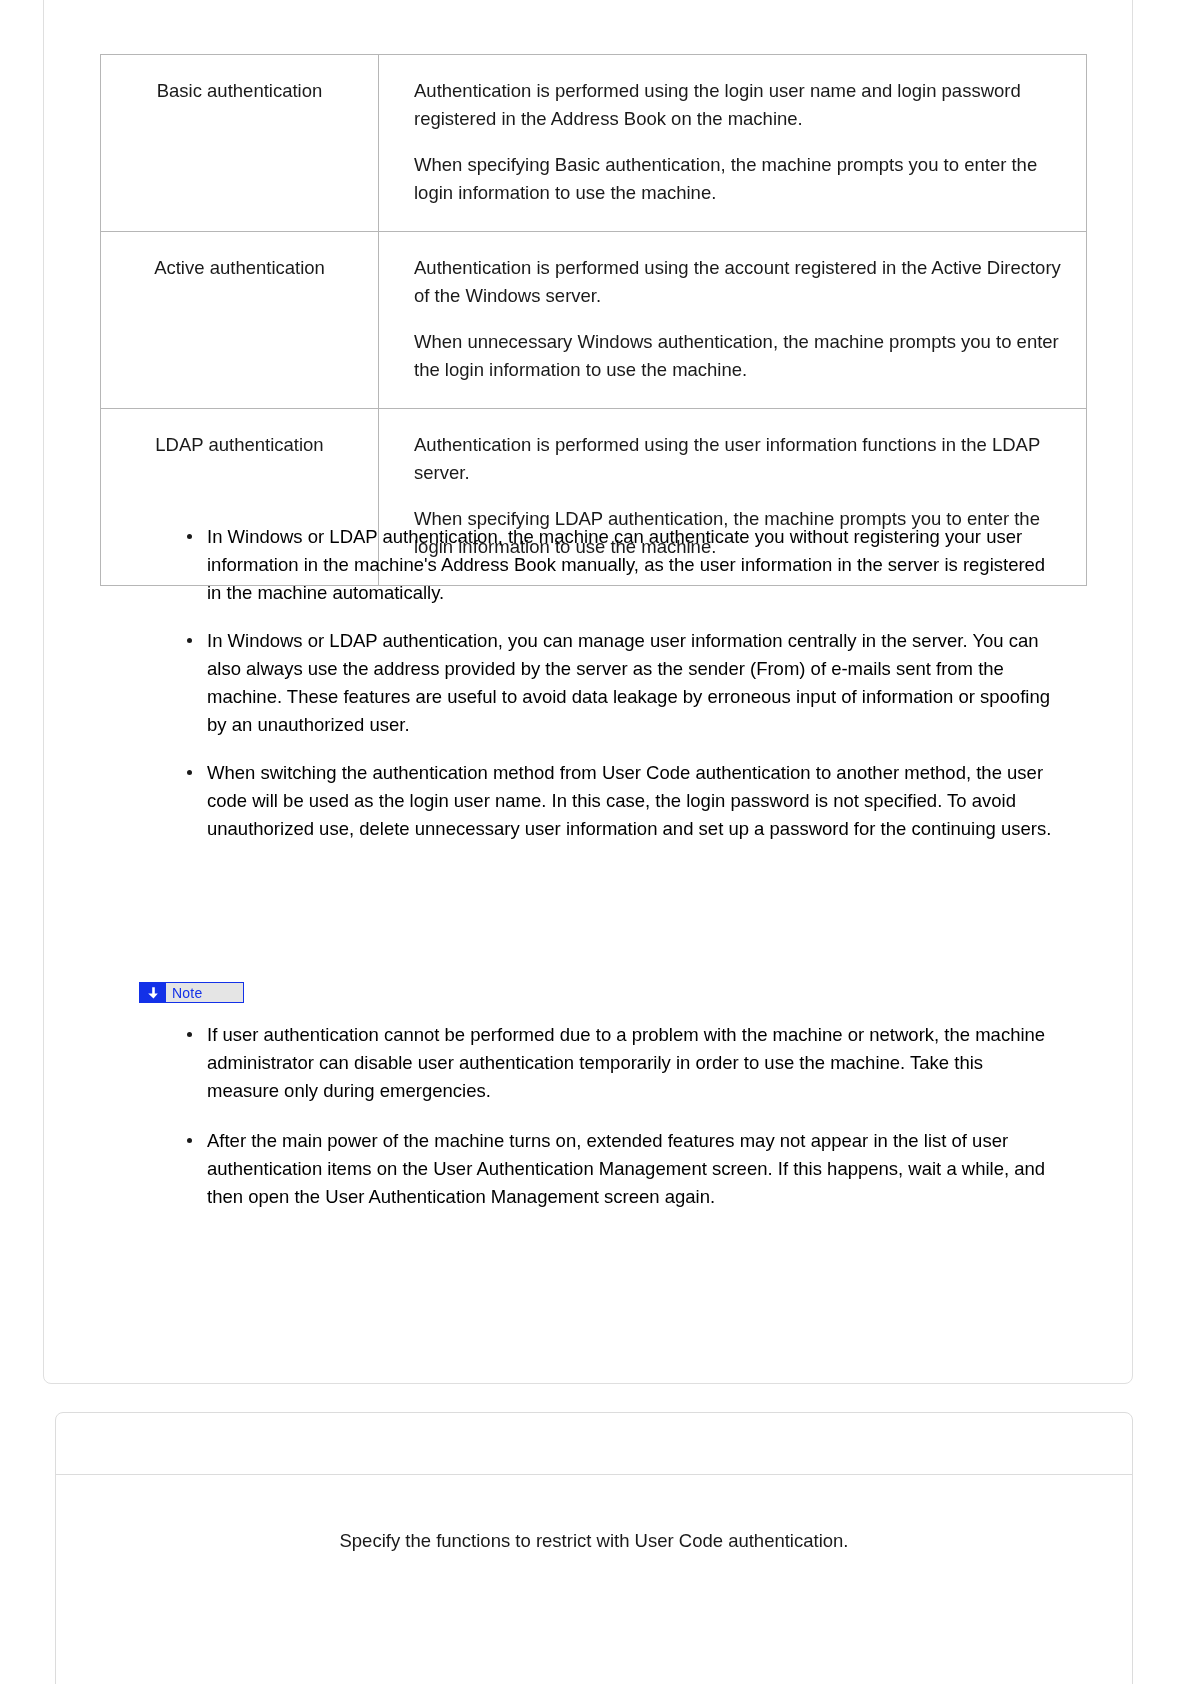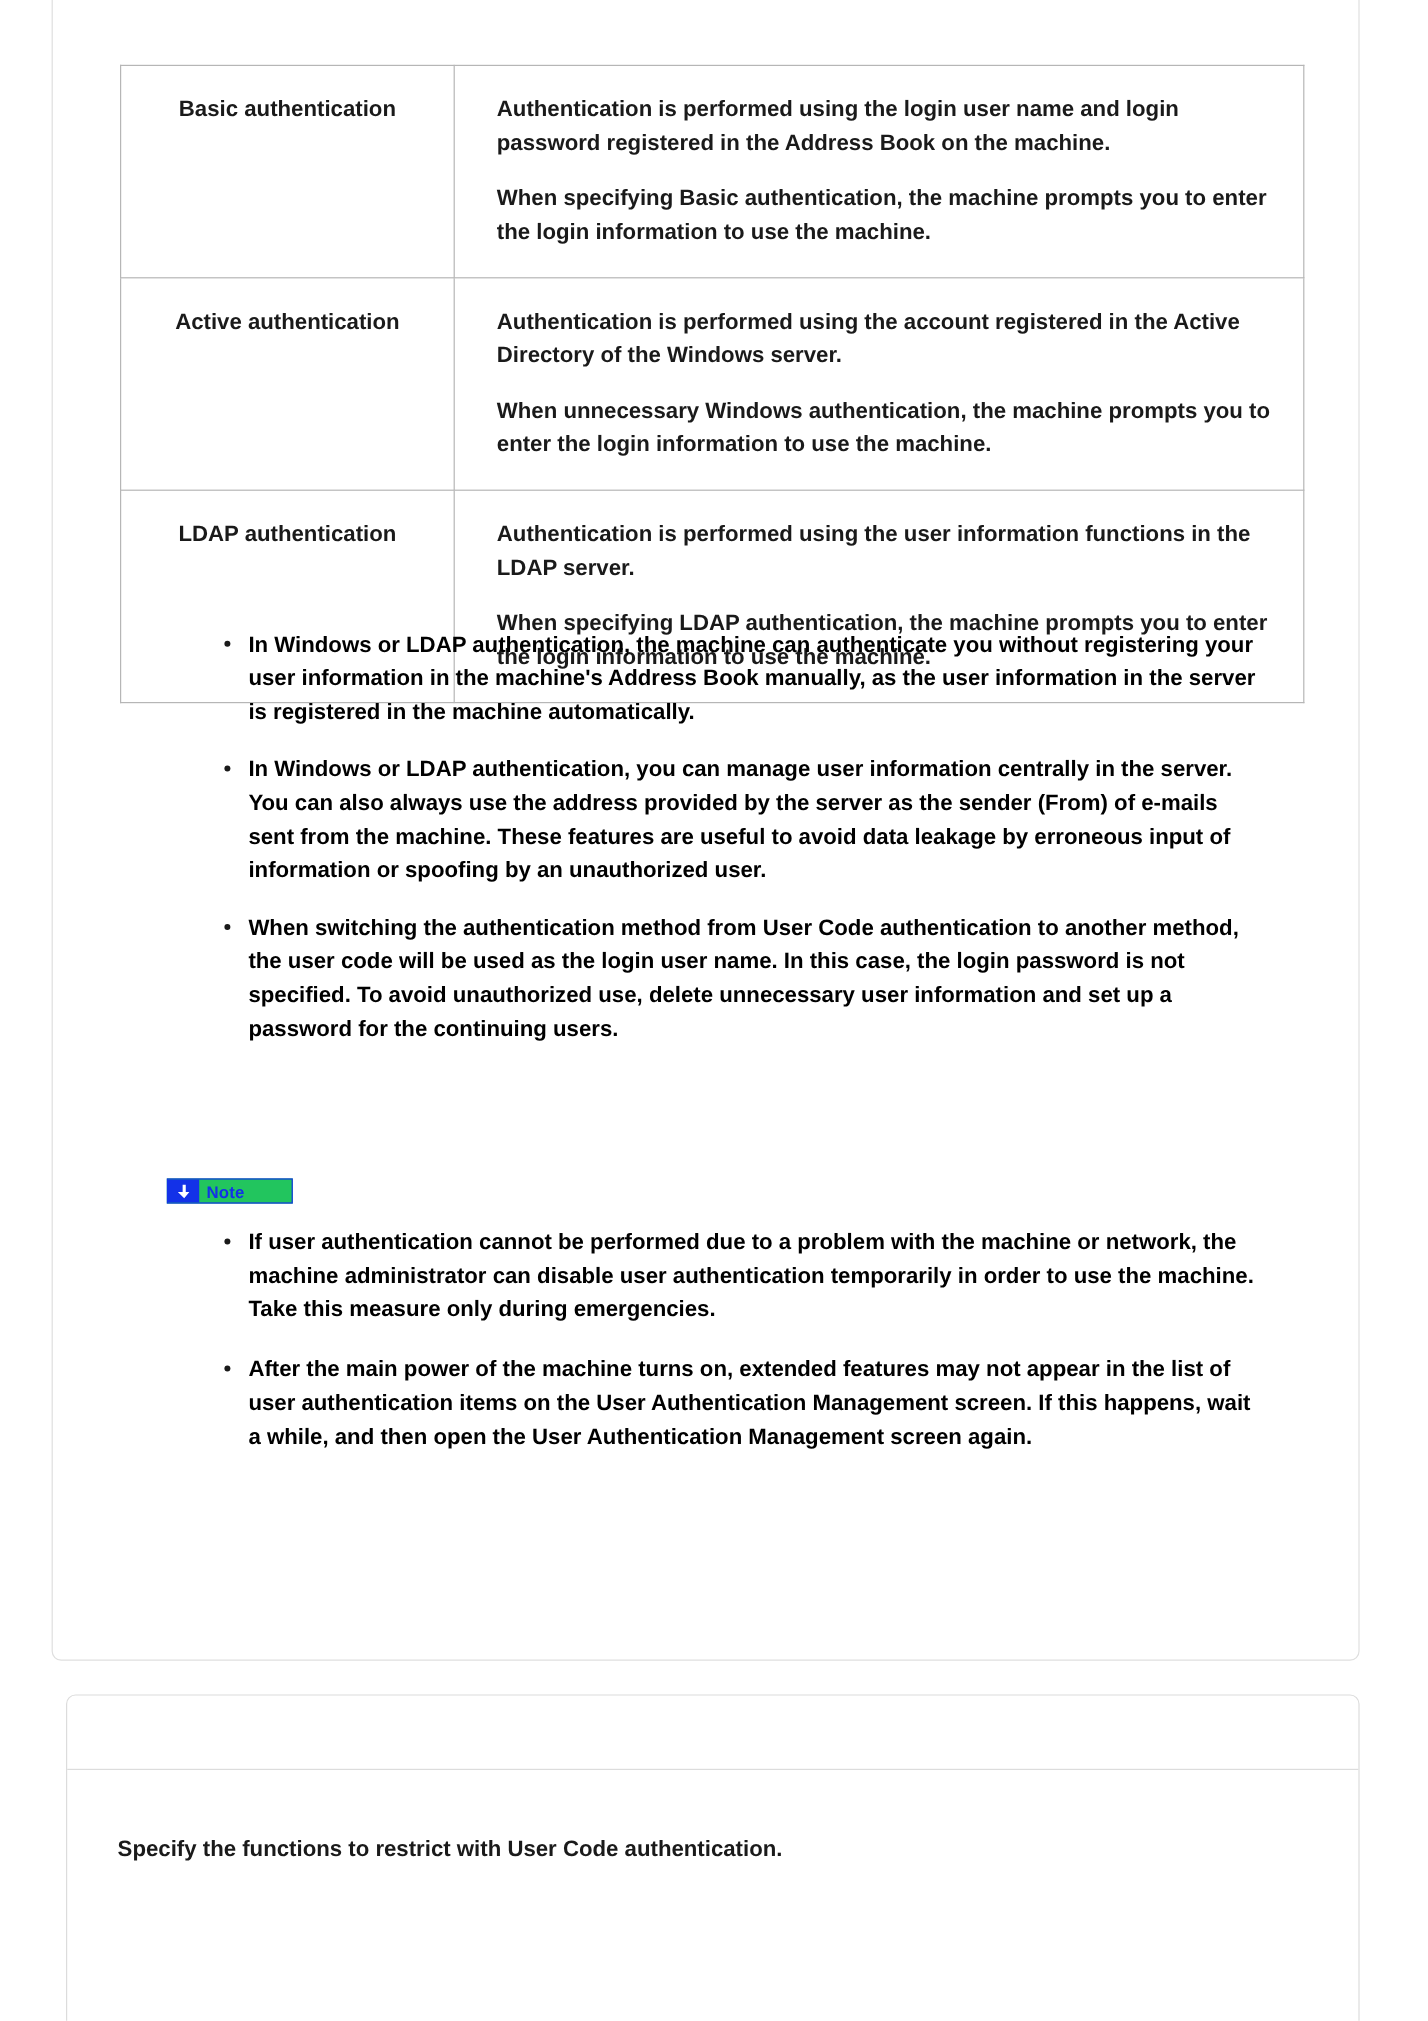--- a/index.html
+++ b/index.html
@@ -13,21 +13,20 @@
     font-family: "Liberation Sans", sans-serif;
     color: #1a1a1a;
     position: relative;
     overflow: hidden;
   }
 
   .page {
     position: relative;
     width: 1190px;
     height: 1465px;
-    font-weight: bold;
   }
 
   
   .card-primary {
     position: absolute;
     left: 43px;
     top: -40px;
     width: 1090px;
     height: 1424px;
     box-sizing: border-box;
@@ -111,21 +110,21 @@
   .note-badge {
     position: absolute;
     left: 95px;
     top: 1021px;
     display: flex;
     align-items: stretch;
     height: 21px;
     width: 105px;
     border: 1px solid #1331e8;
     box-sizing: border-box;
-    background: #22c55e;
+    background: #e5e5e5;
   }
   .note-badge .badge-icon {
     width: 26px;
     background: #1331e8;
     display: flex;
     align-items: center;
     justify-content: center;
     flex: none;
   }
   .note-badge .badge-icon svg {
@@ -164,20 +163,21 @@
     border-radius: 8px;
     background: #ffffff;
   }
   .card-secondary-header {
     height: 62px;
     border-bottom: 1px solid #dcdcdc;
     box-sizing: border-box;
   }
   .card-secondary-body {
     padding: 52px 42px 0 42px;
+    text-align: center;
   }
   .card-secondary-body .body-text {
     font-size: 18.5px;
     line-height: 28px;
     color: #1a1a1a;
     margin: 0;
   }
 </style>
 </head>
 <body>

